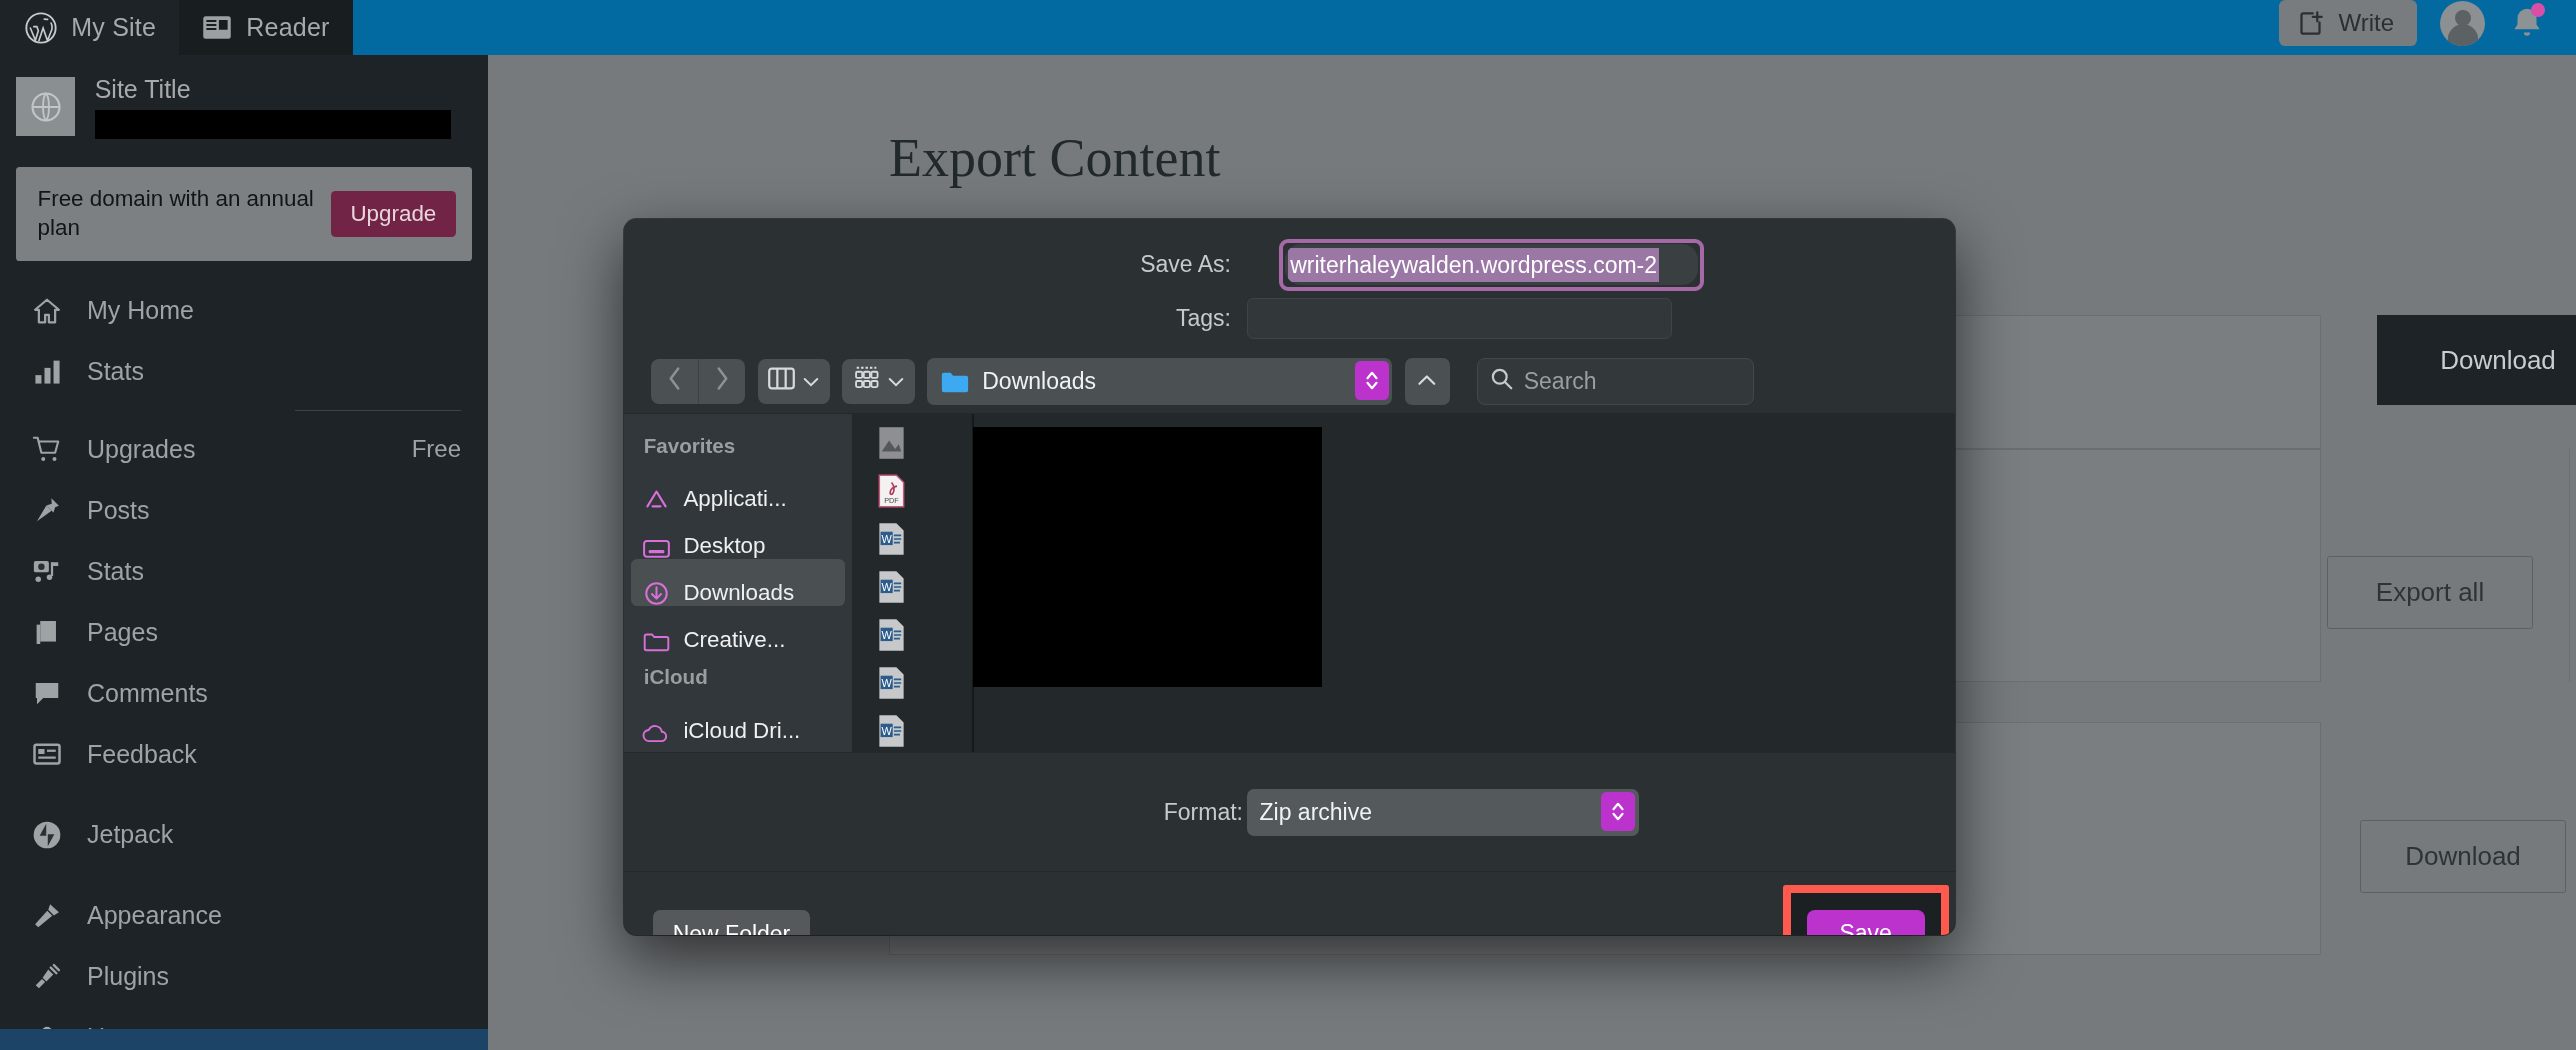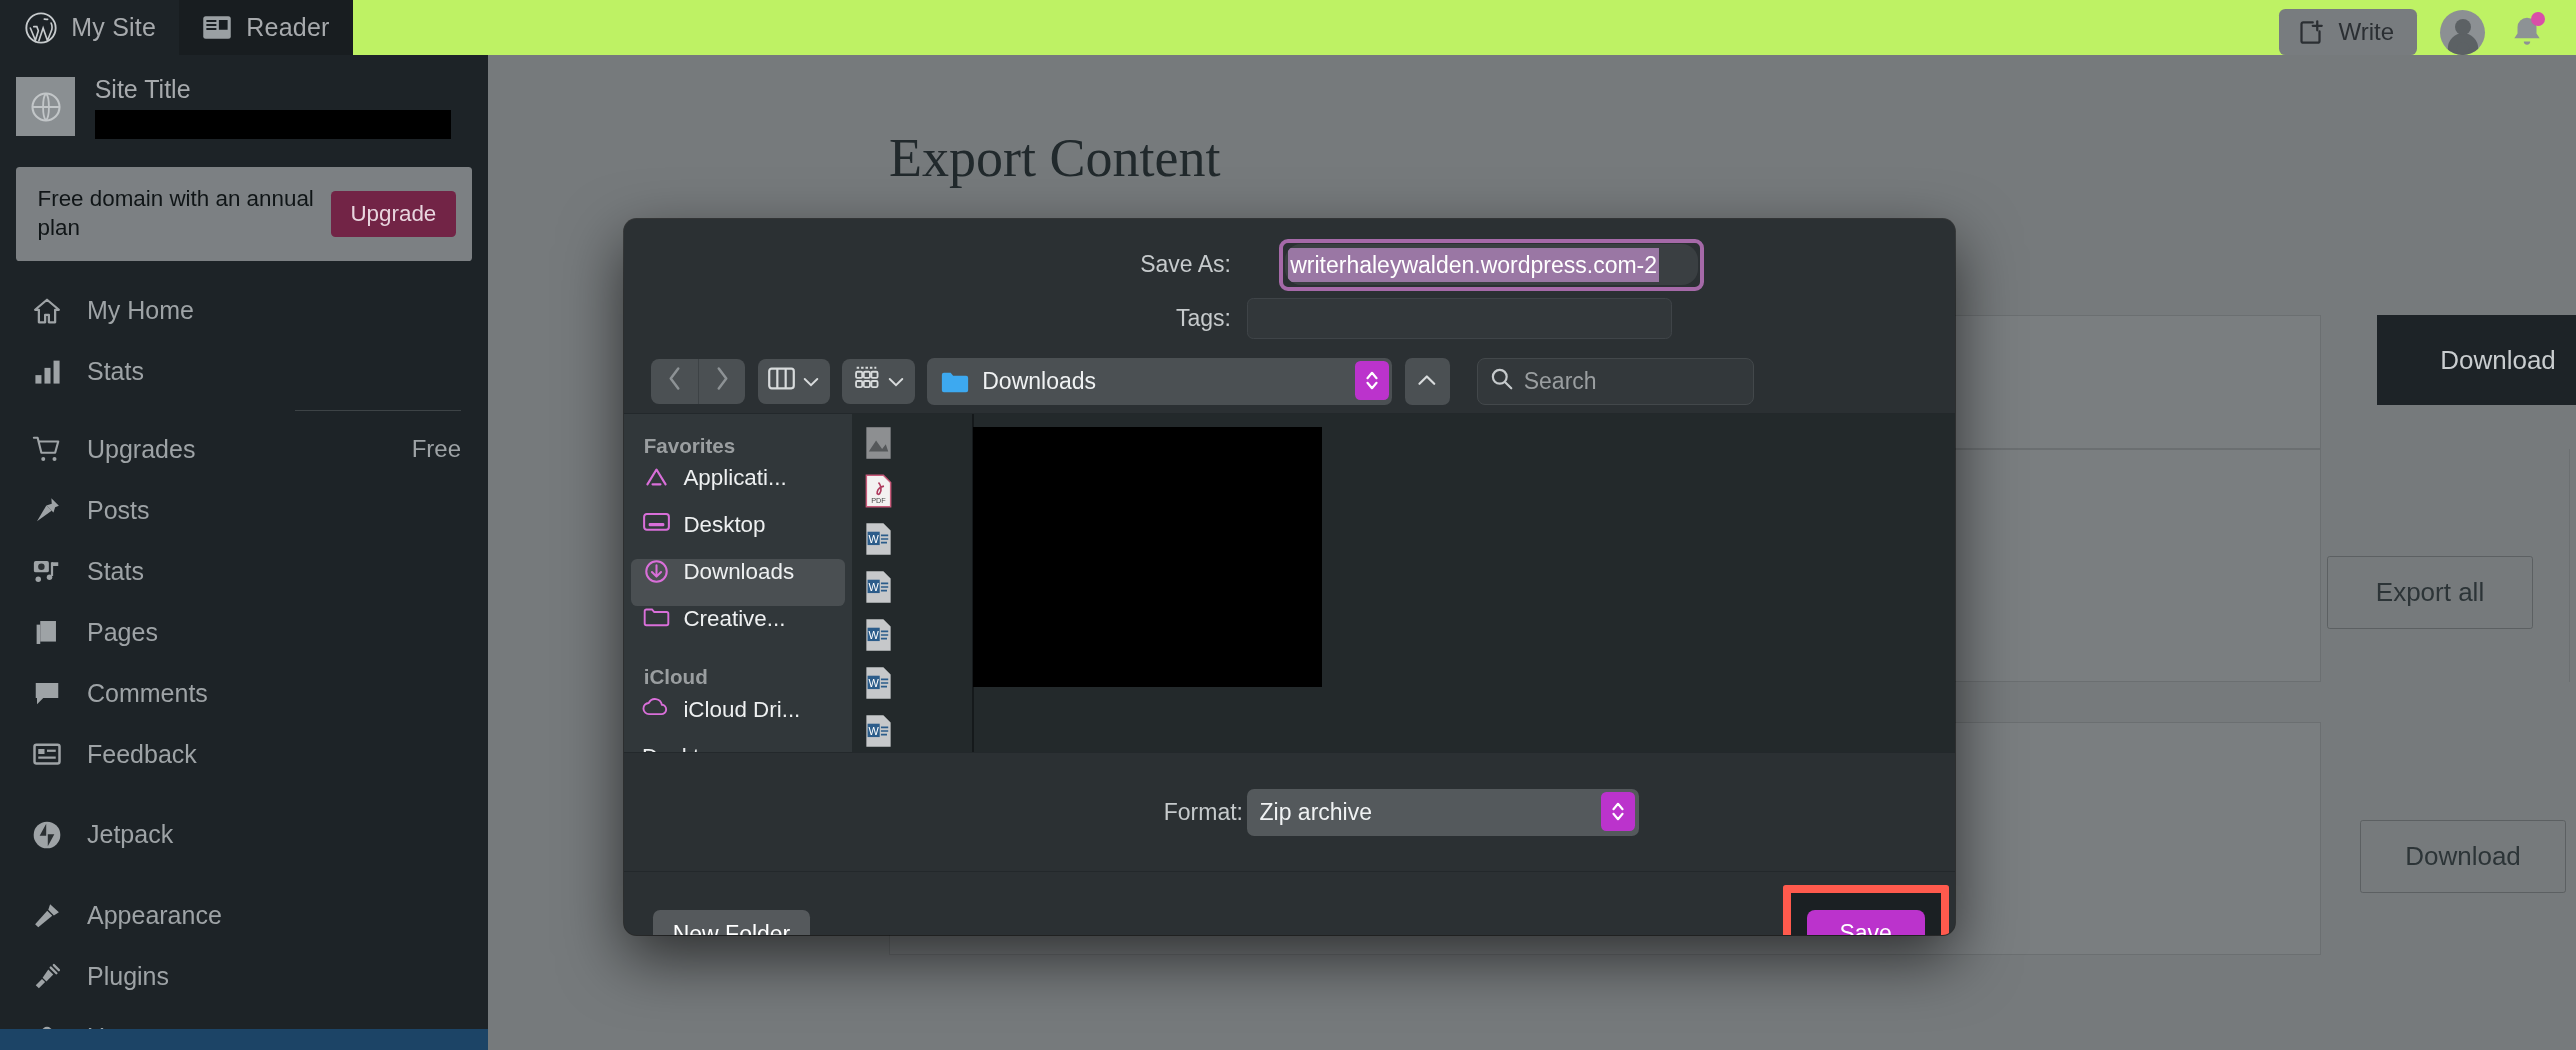--- a/index.html
+++ b/index.html
@@ -11,22 +11,22 @@
     -webkit-font-smoothing: antialiased;
   }
 
   
   #app { position: relative; width: 2576px; height: 1051px; }
 
   
   .masterbar {
     position: absolute; top: 0; left: 0;
     width: 2576px; height: 55px;
-    background: #bef264;
-    display: flex; align-items: flex-end;
+    background: #0369a1;
+    display: flex; align-items: flex-start;
     z-index: 5;
   }
   .mb-item {
     display: flex; align-items: center; gap: 14.3px;
     height: 55px; padding: 0 23px;
     color: #a7aaad; font-size: 25px;
     letter-spacing: 0.2px;
   }
   .mb-item.mysite { background: #1d2327; padding-left: 25px; }
   .mb-item.reader { background: #181d20; }
@@ -270,37 +270,37 @@
     flex: 0 0 228px;
     background: #31373a;
     padding: 7.2px 0 0 0;
     overflow: hidden;
   }
   .sp-group {
     color: #9a9ea0; font-size: 20.6px; font-weight: bold;
     padding: 12.5px 0 7.2px 19.7px;
   }
   .sp-sb-item {
-    display: flex; align-items: flex-start; gap: 12.5px;
+    display: flex; align-items: flex-end; gap: 12.5px;
     height: 47px; margin: 0 7.2px; padding: 0 10.7px;
     border-radius: 6.3px; color: #eef0f1; font-size: 22.4px;
     white-space: nowrap;
   }
   .sp-sb-item.sel { background: #4a4f52; }
   .sp-ico { width: 29px; flex: 0 0 29px; display:flex; align-items:center; justify-content:center; }
   .sp-cols { flex: 1; display: flex; background: #23292b; }
   .col-files {
     flex: 0 0 121px;
     border-right: 0.9px solid #15191b;
     padding-top: 12.5px;
     display: flex; flex-direction: column; gap: 9px;
     align-items: center;
     position: relative;
   }
-  .frow { width: 100%; height: 39px; display: flex; align-items: center; padding-left: 13px; }
+  .frow { width: 100%; height: 39px; display: flex; align-items: center; padding-left: 26px; }
   .redact-names {
     position: absolute; left: 121px; top: 12.5px;
     width: 349px; height: 260px; background: #000;
   }
   .col-preview { flex: 1; border-left: 0.9px solid #15191b; }
   .sp-format {
     height: 118px;
     display: flex; align-items: center;
   }
   .fmt-label {

